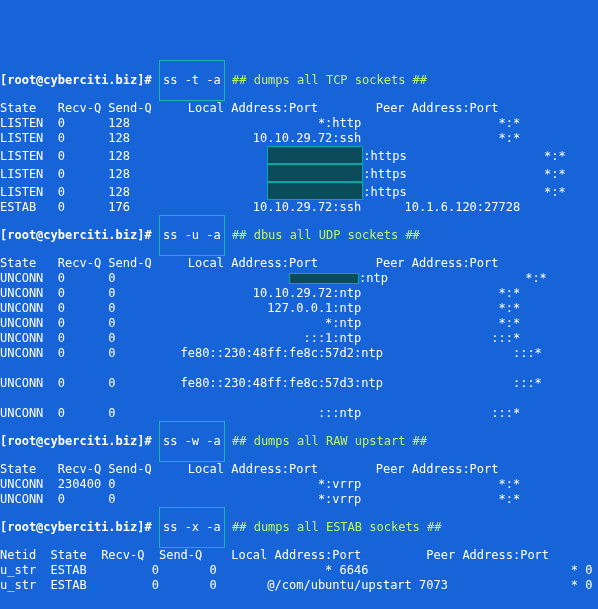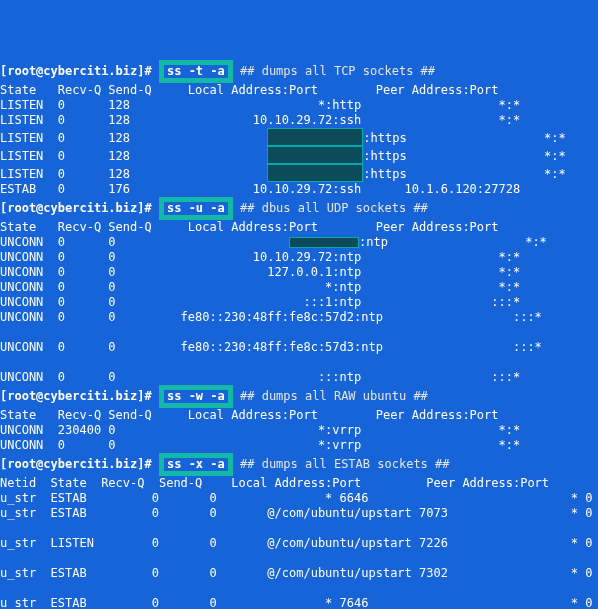--- a/index.html
+++ b/index.html
@@ -9,27 +9,26 @@
       font-family: Menlo, Monaco, Consolas, monospace;
       font-size: 12px;
       line-height: 15px;
       width: 598px;
       height: 609px;
       overflow: hidden;
       white-space: pre;
     }
     .bracket { color: #fff; font-weight: bold; }
     .cmd-box {
-      border: 5px solid #14b8a6;
-      padding: 0 3px;
+      border: 1px solid #14b8a6;
+      padding: 13px 3px;
       display: inline-block;
       line-height: 13px;
-      font-weight: bold;
     }
-    .comment { color: #e5e5e5; }
+    .comment { color: #bef264; }
     .redact {
       background: #0c4c5a;
       border: 1px solid #0aa;
       display: inline-block;
       vertical-align: middle;
     }
     .redact-sm {
       background: #0c4c5a;
       border: 1px solid #0aa;
       display: inline-block;
@@ -56,21 +55,21 @@
 UNCONN  0      0                        <span class="redact-sm"></span>:ntp                   *:*
 UNCONN  0      0                   10.10.29.72:ntp                   *:*
 UNCONN  0      0                     127.0.0.1:ntp                   *:*
 UNCONN  0      0                             *:ntp                   *:*
 UNCONN  0      0                          :::1:ntp                  :::*
 UNCONN  0      0         fe80::230:48ff:fe8c:57d2:ntp                  :::*
 
 UNCONN  0      0         fe80::230:48ff:fe8c:57d3:ntp                  :::*
 
 UNCONN  0      0                            :::ntp                  :::*
-<span class="bracket">[root@cyberciti.biz]#</span> <span class="cmd-box">ss -w -a</span> <span class="comment">## dumps all RAW ubuntu ##</span>
+<span class="bracket">[root@cyberciti.biz]#</span> <span class="cmd-box">ss -w -a</span> <span class="comment">## dumps all RAW upstart ##</span>
 State   Recv-Q Send-Q     Local Address:Port        Peer Address:Port
 UNCONN  230400 0                            *:vrrp                   *:*
 UNCONN  0      0                            *:vrrp                   *:*
 <span class="bracket">[root@cyberciti.biz]#</span> <span class="cmd-box">ss -x -a</span> <span class="comment">## dumps all ESTAB sockets ##</span>
 Netid  State  Recv-Q  Send-Q    Local Address:Port         Peer Address:Port
 u_str  ESTAB         0       0               * 6646                            * 0
 u_str  ESTAB         0       0       @/com/ubuntu/upstart 7073                 * 0
 
 u_str  LISTEN        0       0       @/com/ubuntu/upstart 7226                 * 0
 

